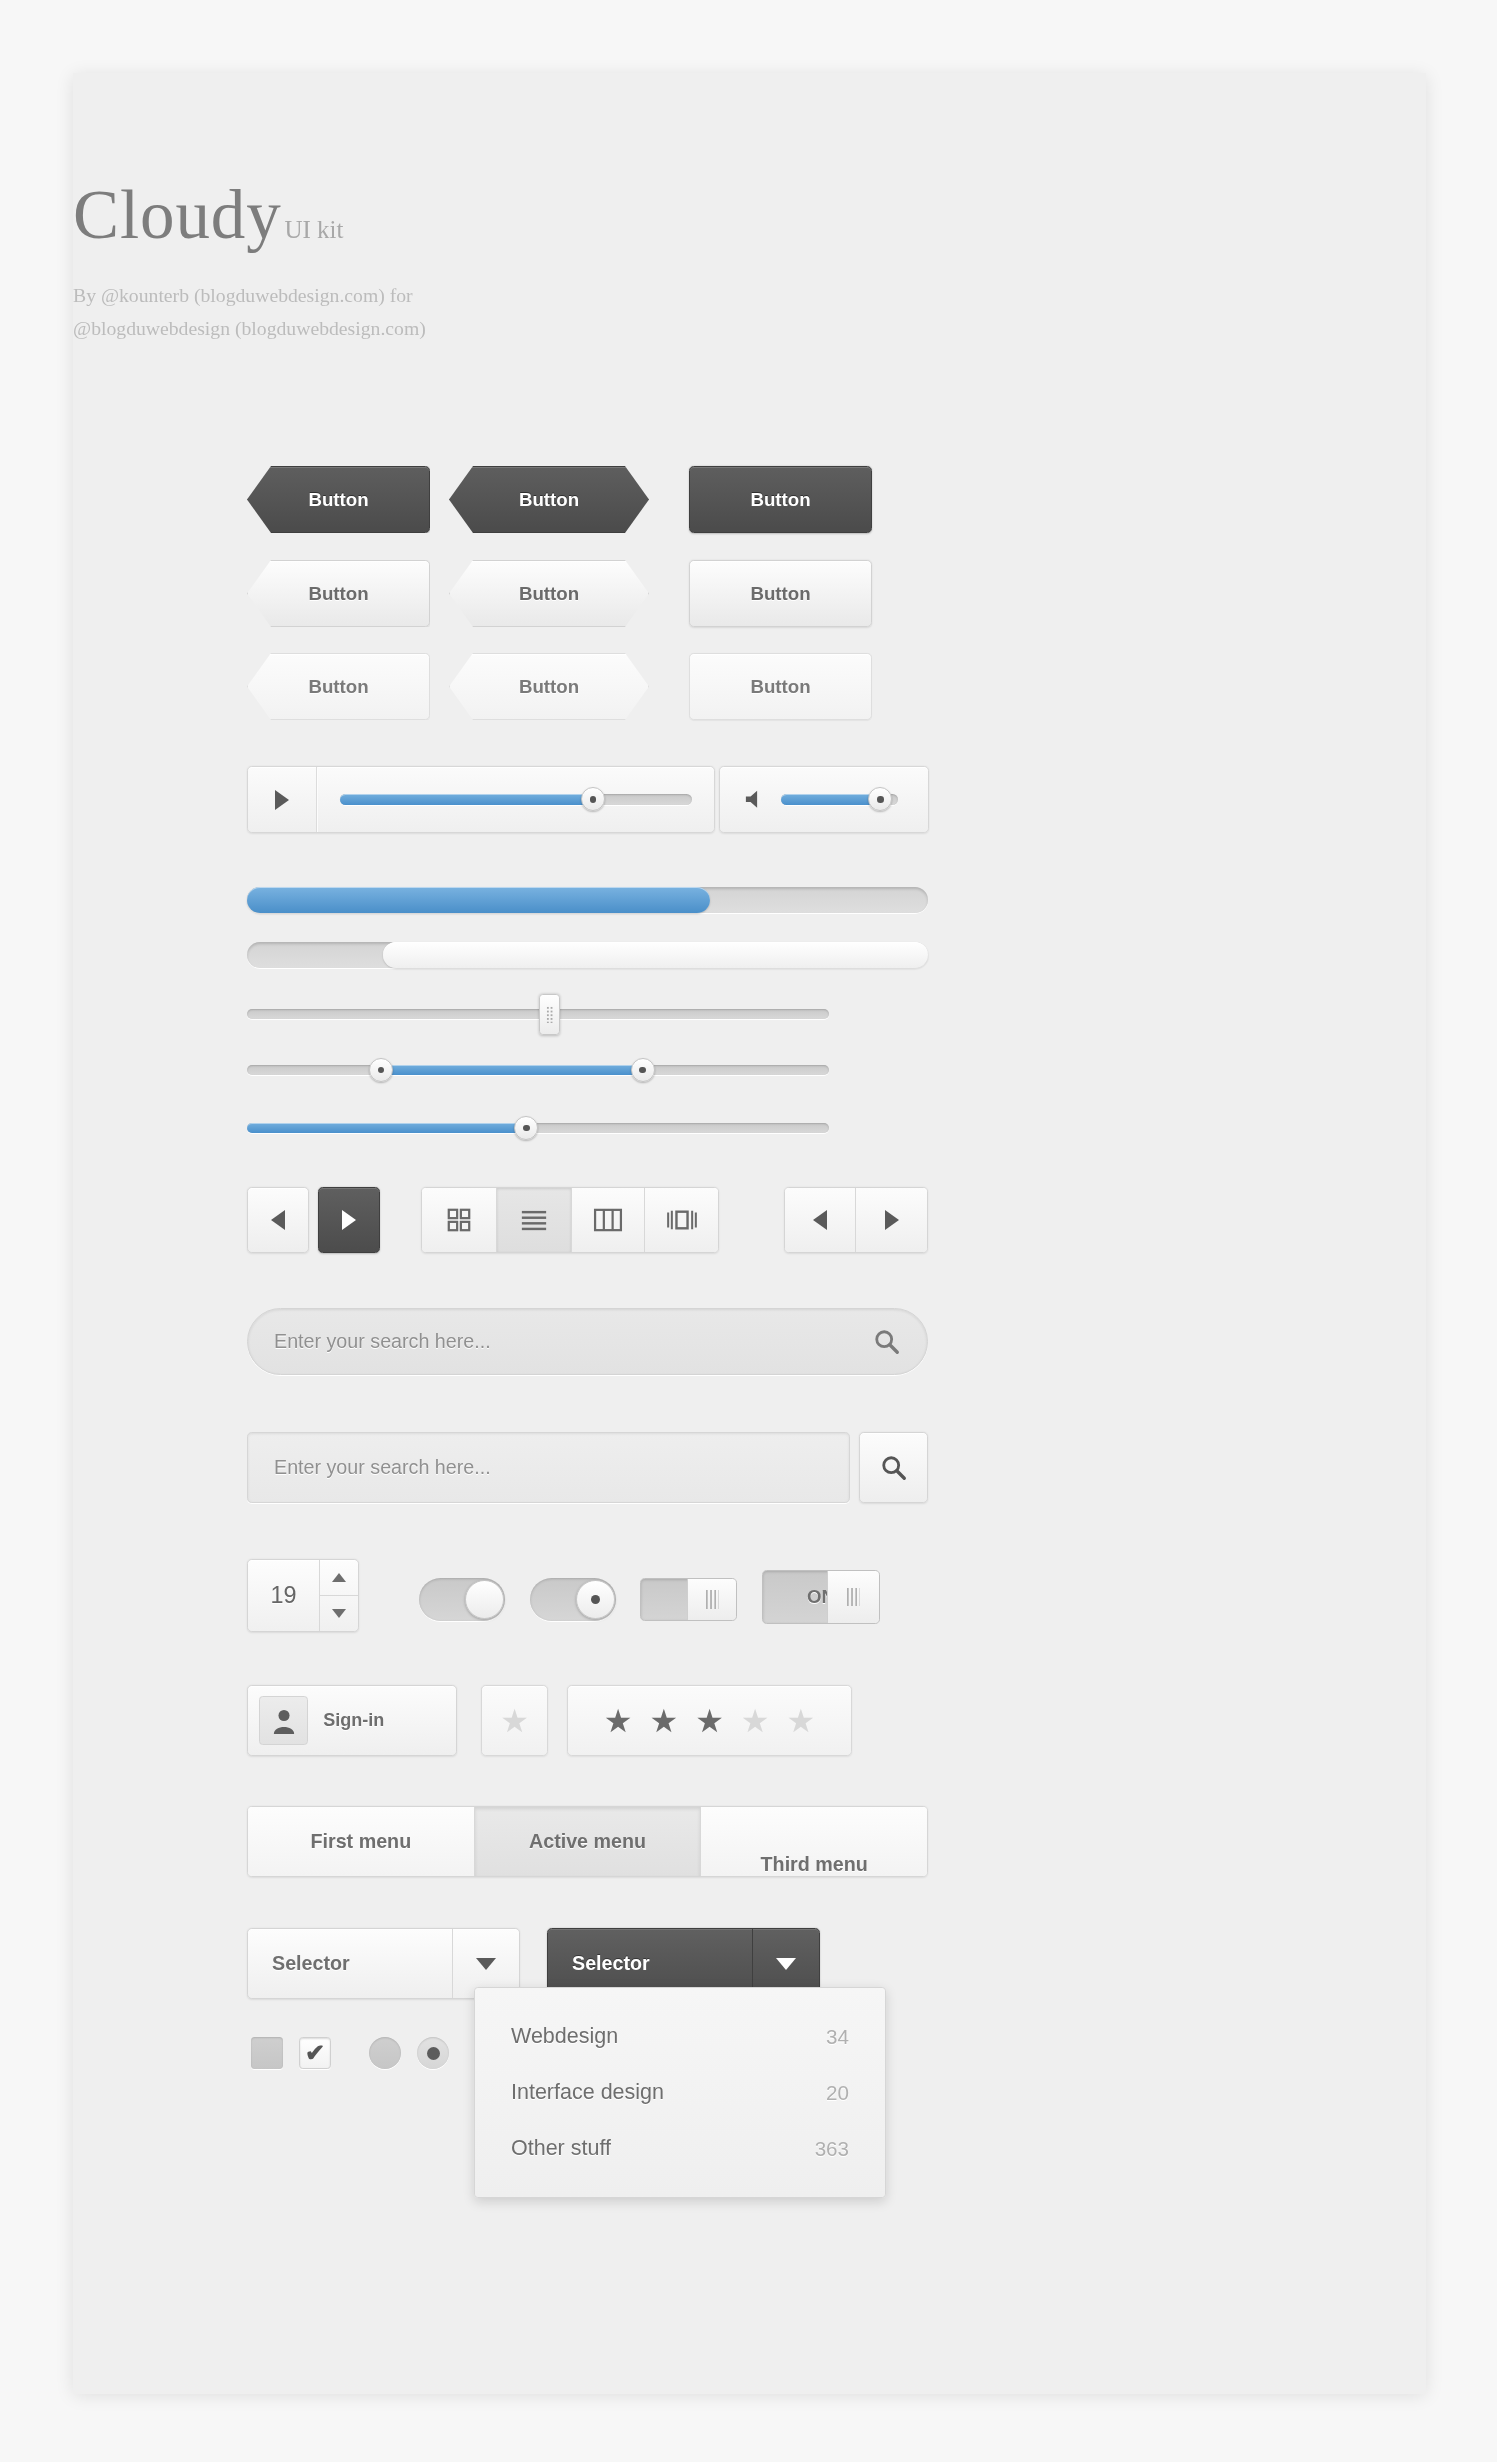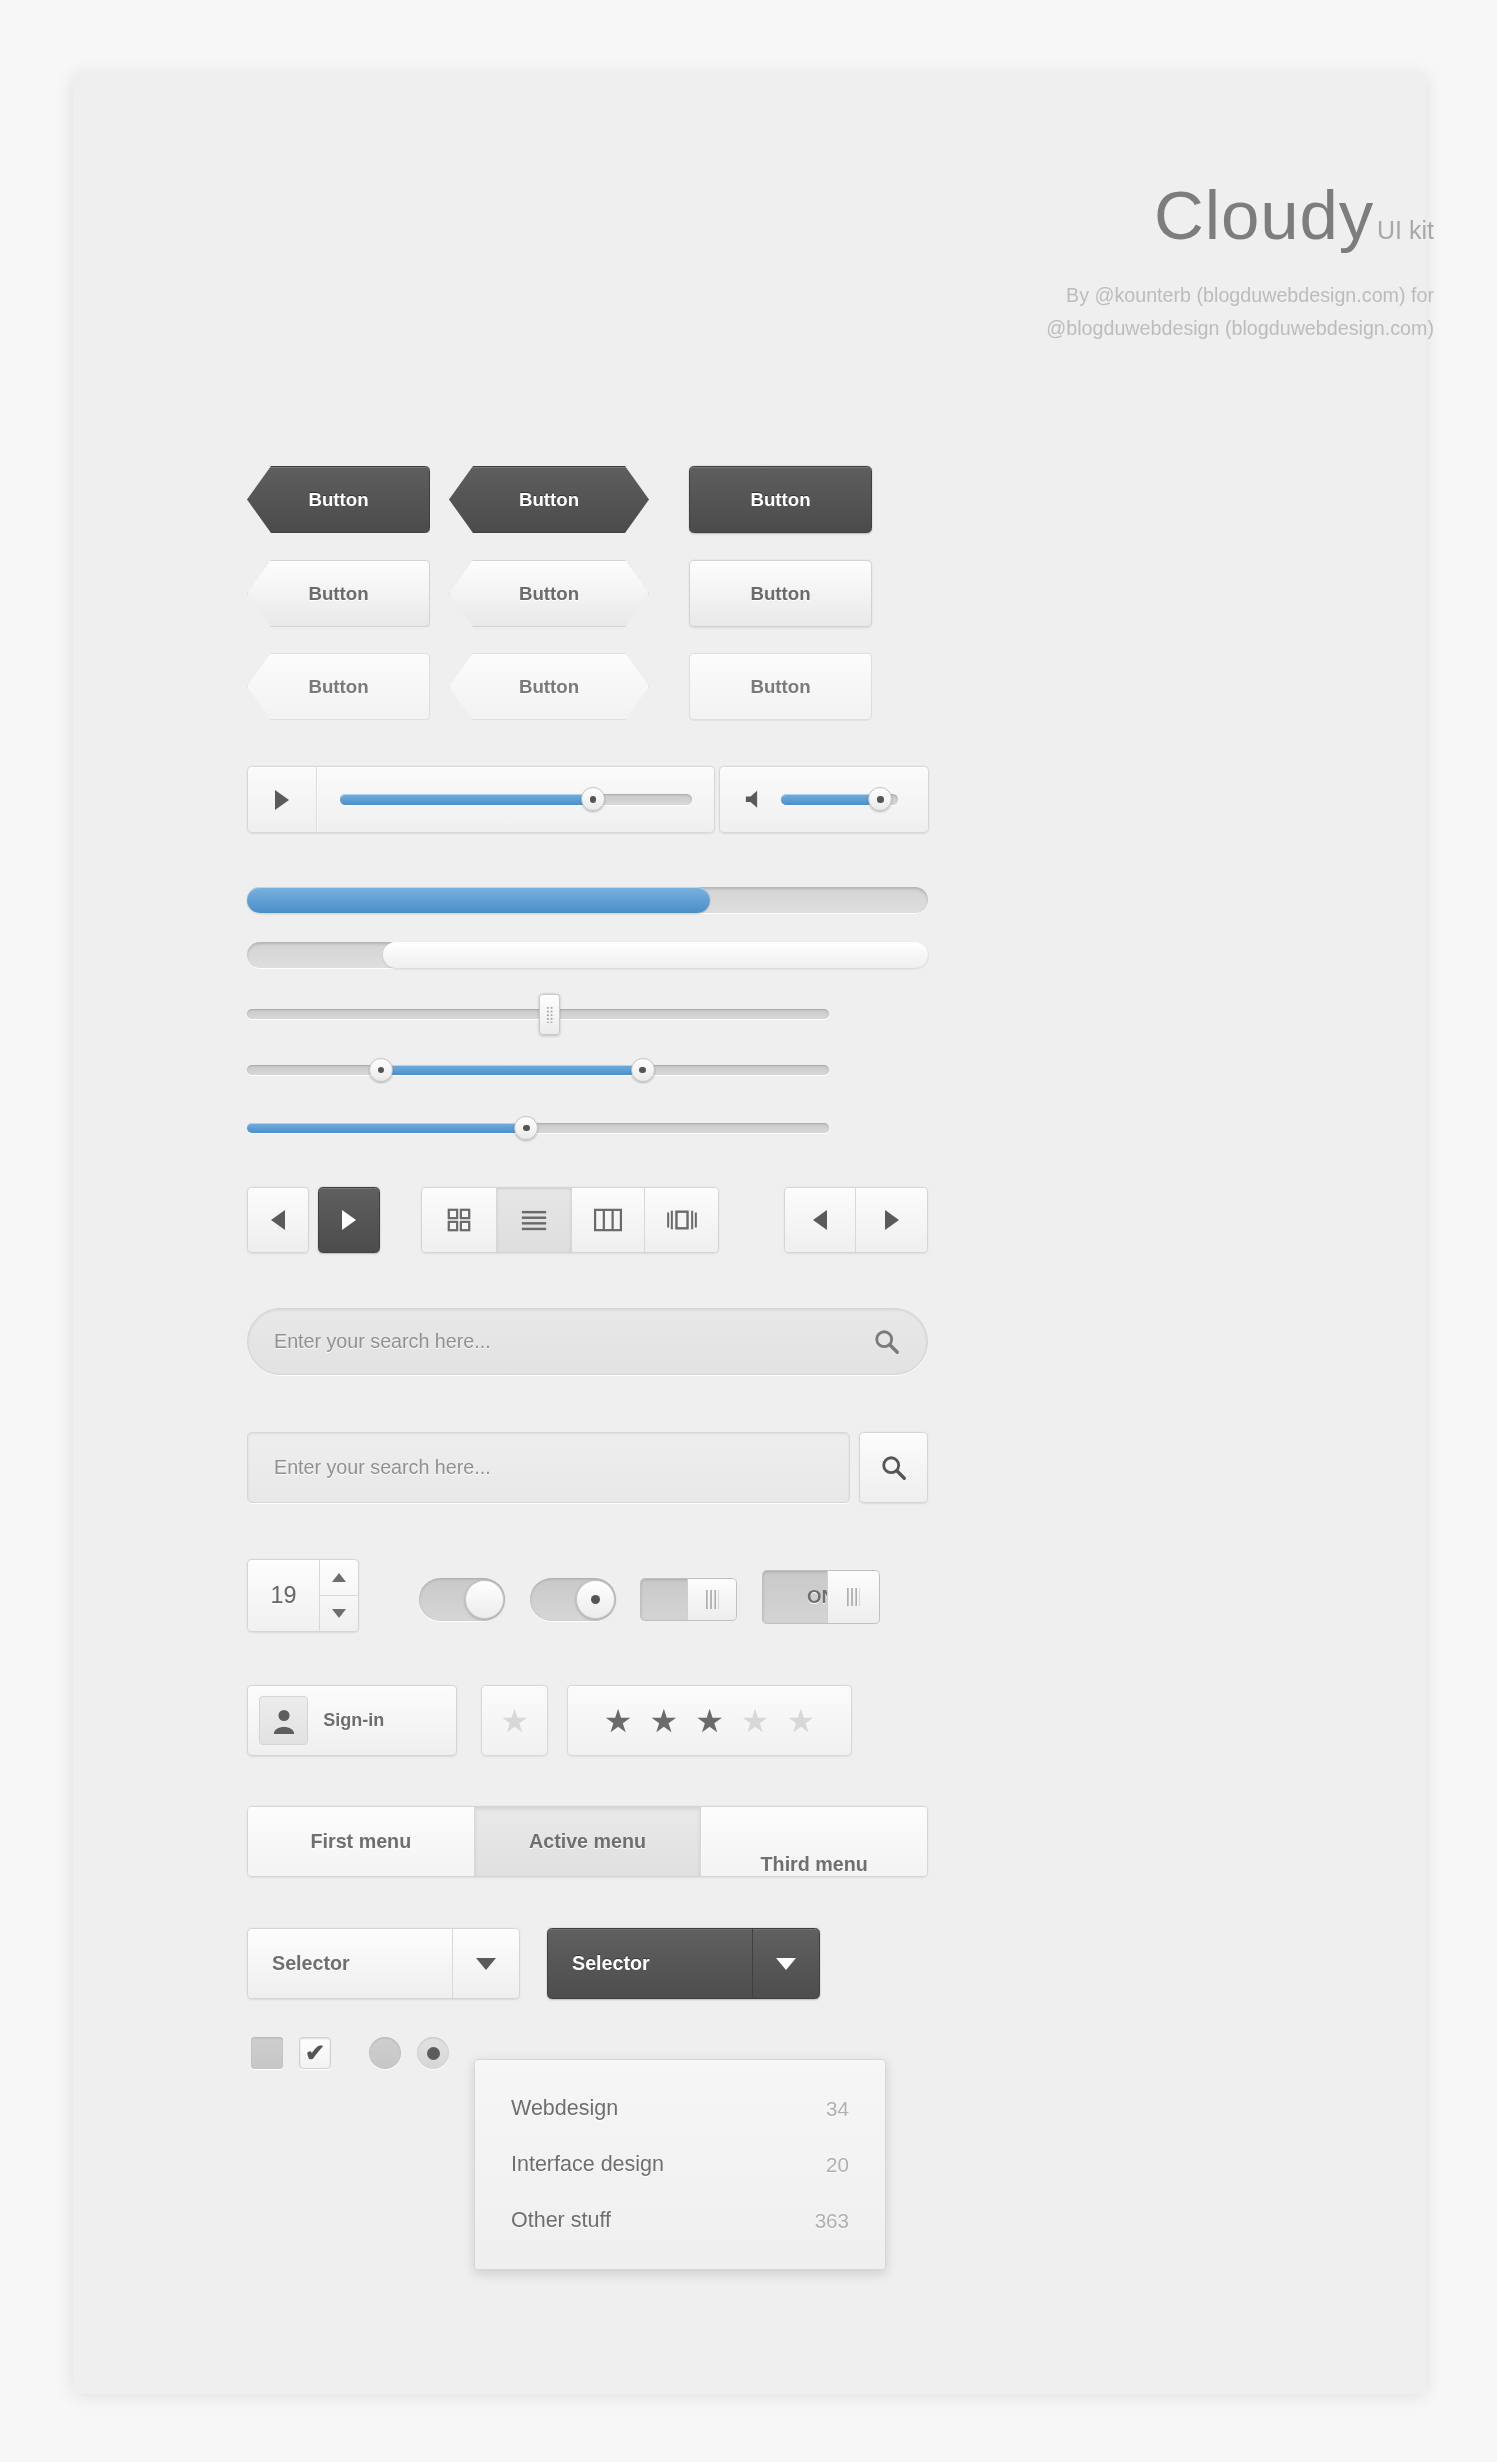--- a/index.html
+++ b/index.html
@@ -13,21 +13,21 @@
 
   .card {
     position: absolute;
     left: 73px; top: 73px;
     width: 1353px; height: 2321px;
     background: #efefef;
     box-shadow: 0 1.9px 17px rgba(0,0,0,0.10);
   }
 
   
-  .header { position: absolute; left: 8px; top: 103px; width: 100%; text-align: right; }
+  .header { position: absolute; left: 0; top: 103px; width: 100%; text-align: left; font-family: Liberation Serif, serif; }
   .brand { display: inline-block; }
   .brand-main {
     font-size: 69px; font-weight: 300; color: #7d7d7d;
     letter-spacing: 0.9px; vertical-align: baseline;
   }
   .brand-sub {
     font-size: 25px; font-weight: 400; color: #a8a8a8;
     vertical-align: baseline; margin-left: 2.8px;
   }
   .credit {
@@ -584,21 +584,21 @@
       </div>
     </div>
 
     <div class="selector dark" style="position:absolute; left:474px; top:1855px; width:273px; height:71px;">
       <div class="sl">Selector</div>
       <div class="sa">
         <span class="cv-d-w"></span>
       </div>
     </div>
 
-    <div class="menu" style="position:absolute; left:401px; top:1986px; width:412px;">
+    <div class="menu" style="position:absolute; left:401px; top:1914px; width:412px;">
       <div class="menu-item">
         <span class="mi-l">Webdesign</span>
         <span class="mi-c">34</span>
       </div>
       <div class="menu-item">
         <span class="mi-l">Interface design</span>
         <span class="mi-c">20</span>
       </div>
       <div class="menu-item">
         <span class="mi-l">Other stuff</span>

